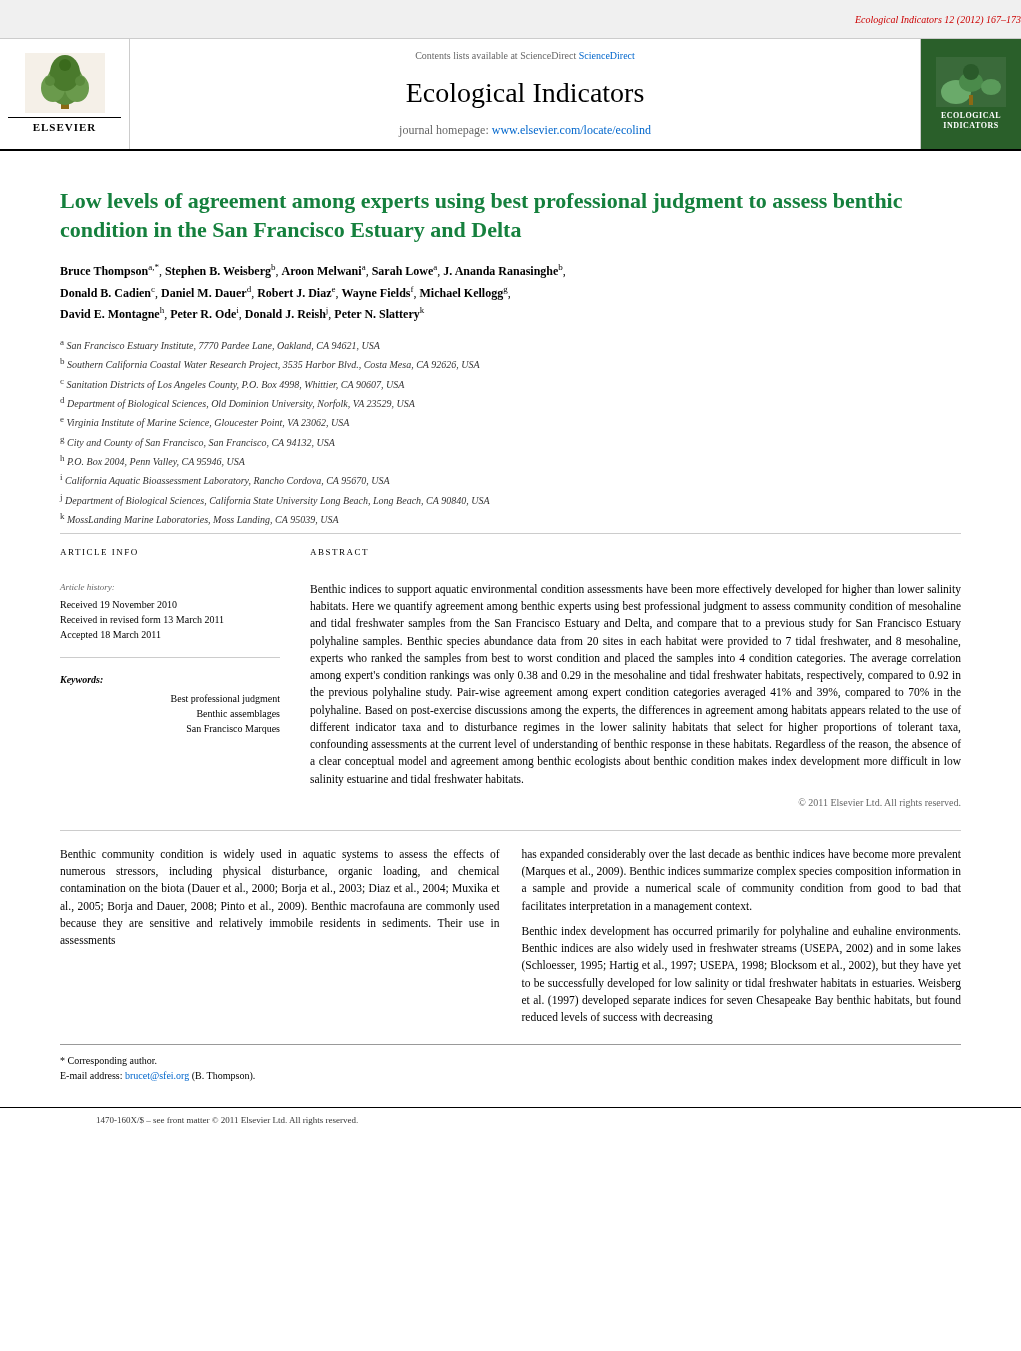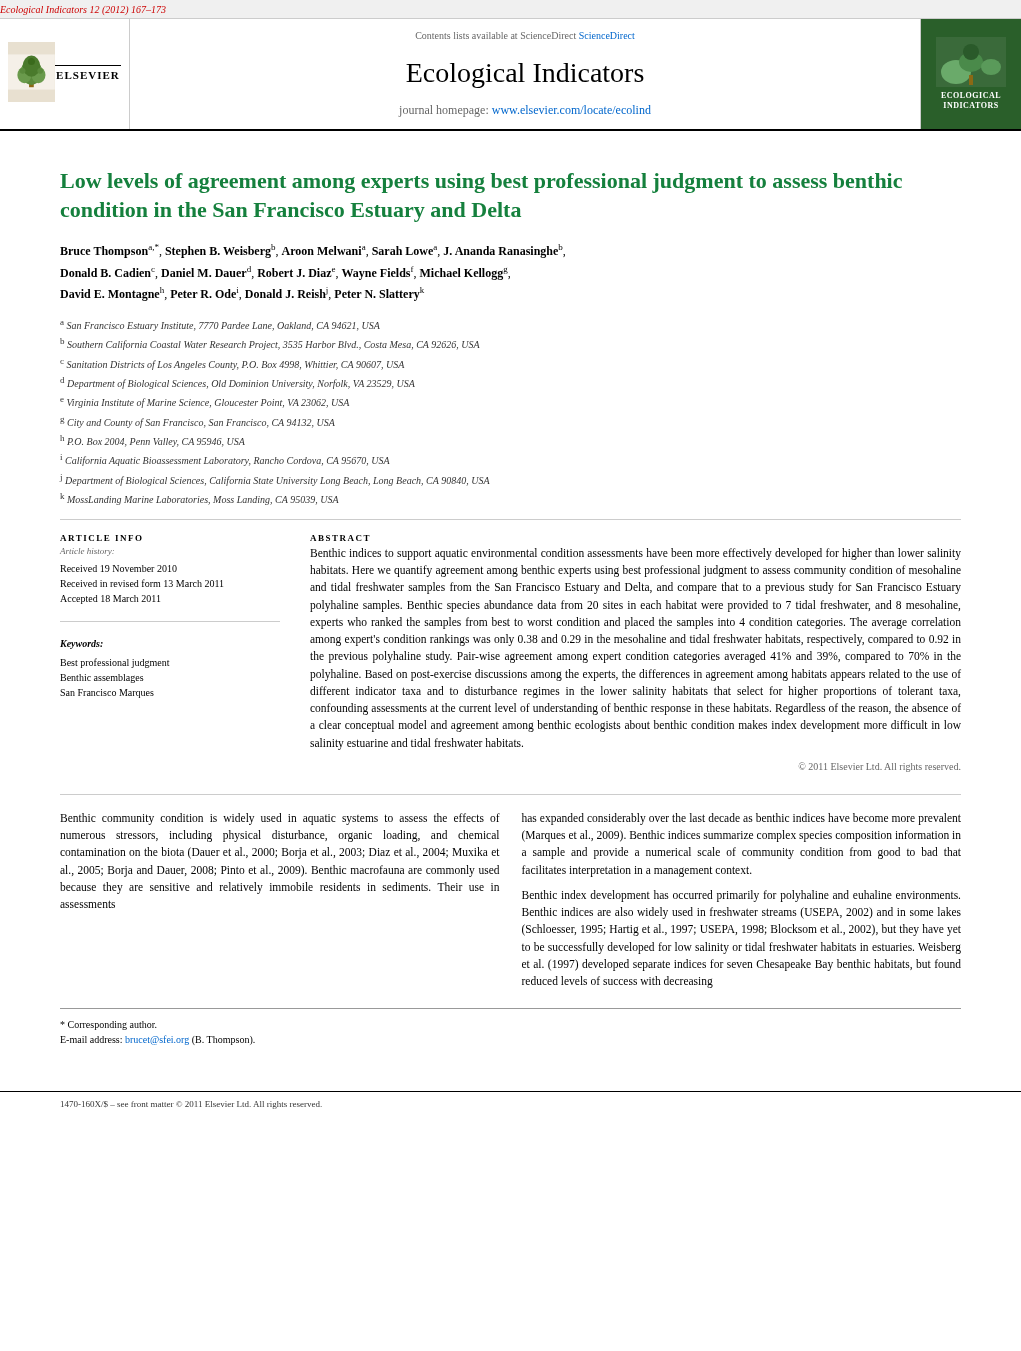--- a/index.html
+++ b/index.html
@@ -14,39 +14,39 @@
     }
     .page-wrapper {
       width: 1021px;
       background: #fff;
       padding: 0;
     }
     
     .header-bar {
       background: #f0f0f0;
       border-bottom: 1px solid #ccc;
-      padding: 0 0;
-      text-align: left;
+      padding: 10px 0;
+      text-align: right;
     }
     .header-bar .journal-ref {
       font-size: 10px;
       color: #c00;
       font-style: italic;
     }
     .header-logos {
       display: flex;
       align-items: stretch;
       border-bottom: 2px solid #000;
     }
     .elsevier-logo {
       width: 130px;
       background: #fff;
       border-right: 1px solid #ccc;
       display: flex;
-      flex-direction: row;
+      flex-direction: column;
       align-items: center;
       justify-content: center;
       padding: 8px;
     }
     .elsevier-logo .tree-img {
       width: 80px;
       height: 60px;
       background: #e8e0d0;
       display: flex;
       align-items: center;
@@ -161,21 +161,21 @@
       font-size: 9px;
     }
 
     
     .affiliations {
       font-size: 10px;
       color: #333;
       line-height: 1.5;
       margin-bottom: 12px;
       border-bottom: 1px solid #ccc;
-      padding-bottom: 10px;
+      padding-bottom: 4px;
     }
     .affiliation-item {
       margin-bottom: 2px;
     }
 
     
     .two-col {
       display: flex;
       gap: 30px;
       margin-bottom: 20px;
@@ -185,22 +185,22 @@
       flex-shrink: 0;
     }
     .right-col {
       flex: 1;
     }
 
     .section-label {
       font-size: 9px;
       letter-spacing: 1.5px;
       color: #000;
-      font-weight: bold;
-      margin-bottom: 0;
+      font-weight: normal;
+      margin-bottom: 22px;
       text-transform: uppercase;
     }
 
     .article-info-section {
       margin-bottom: 10px;
     }
     .article-info-section .info-label {
       font-size: 9px;
       font-style: italic;
       color: #666;
@@ -217,20 +217,21 @@
     }
     .keywords-section .kw-label {
       font-size: 10px;
       font-style: italic;
       font-weight: bold;
       margin-bottom: 4px;
     }
     .keywords-section .kw-items {
       font-size: 10px;
       line-height: 1.5;
+      text-align: right;
     }
 
     
     .abstract-text {
       font-size: 11.5px;
       line-height: 1.5;
       color: #000;
       text-align: justify;
     }
     .abstract-copyright {
@@ -269,22 +270,22 @@
 
     .body-col p {
       margin-bottom: 8px;
       font-size: 11.5px;
       line-height: 1.5;
     }
 
     
     .page-footer {
       border-top: 1px solid #000;
-      padding: 6px 60px;
-      margin-top: 24px;
+      padding: 6px 96px;
+      margin-top: 4px;
     }
     .footer-note {
       font-size: 9px;
       color: #333;
       line-height: 1.5;
     }
     .footer-doi {
       font-size: 9px;
       color: #333;
     }

